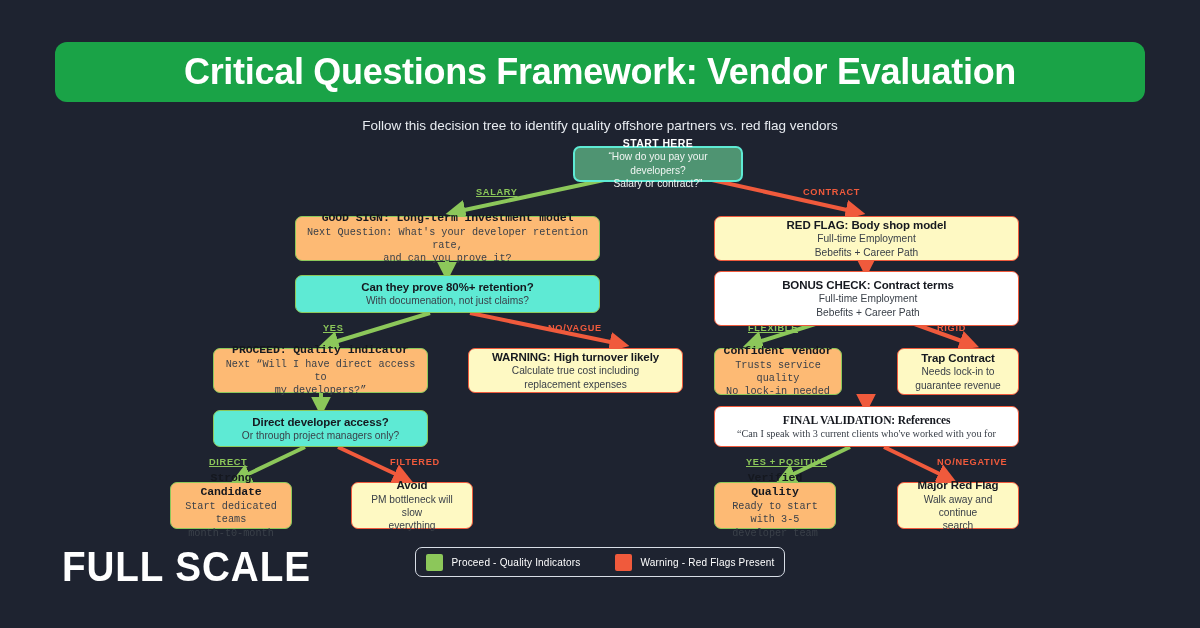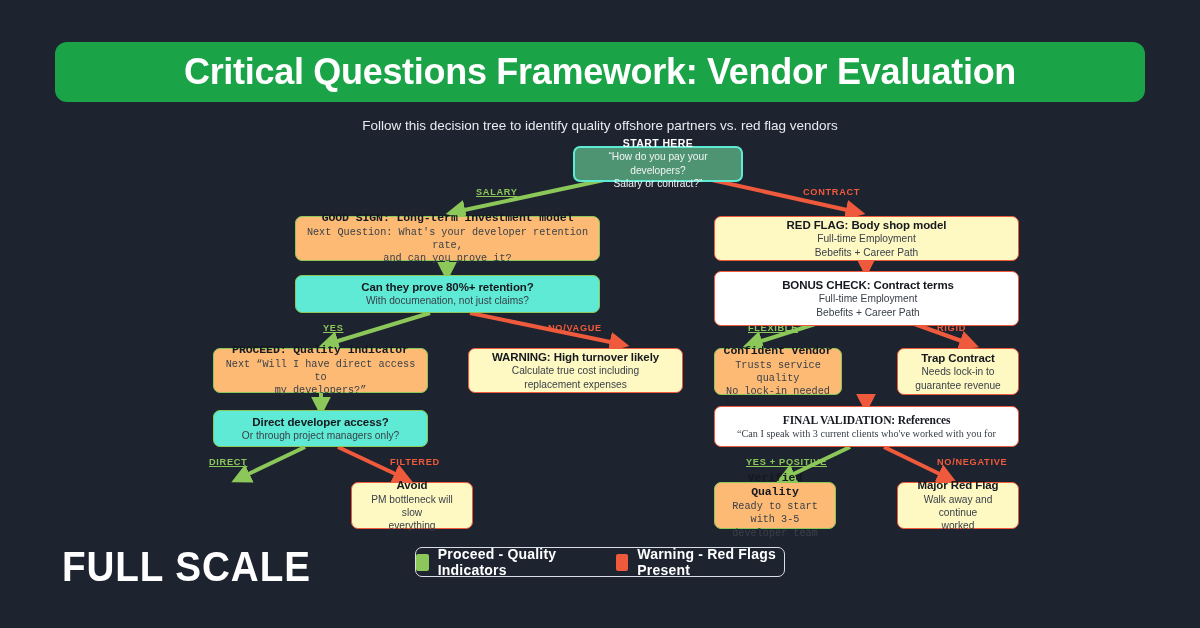--- a/index.html
+++ b/index.html
@@ -86,21 +86,21 @@
   
   .legend {
     position: absolute; left: 415px; top: 547px;
     width: 370px; height: 30px;
     border: 1.4px solid #d8dde6;
     border-radius: 7px;
     display: flex; align-items: center; justify-content: center; gap: 34px;
   }
   .legend-item { display: flex; align-items: center; gap: 9px; }
   .legend-swatch { width: 17px; height: 17px; border-radius: 2px; }
-  .legend-text { color: #ffffff; font-size: 14px; font-weight: bold; letter-spacing: .2px; }
+  .legend-text { color: #ffffff; font-size: 10px; font-weight: normal; letter-spacing: .2px; }
 </style>
 </head>
 <body style="background: rgb(30, 35, 48);">
 
 <div id="stage">
 
   <div class="header-bar">
     <div class="header-title">Critical Questions Framework: Vendor Evaluation</div>
   </div>
   <div class="subtitle">Follow this decision tree to identify quality offshore partners vs. red flag vendors</div>
@@ -208,37 +208,42 @@
   <div class="node q-green" style="left:213px; top:410px; width:215px; height:37px;">
     <div class="n-title">Direct developer access?</div>
     <div class="n-sub">Or through project managers only?</div>
   </div>
 
   <div class="node q-red" style="left:714px; top:406px; width:305px; height:41px;font-family:Liberation Serif, serif;">
     <div class="n-title">FINAL VALIDATION: References</div>
     <div class="n-sub">“Can I speak with 3 current clients who've worked with you for</div>
   </div>
 
+  <div class="node good" style="left:170px; top:482px; width:122px; height:47px;">
+    <div class="n-title">Strong Candidate</div>
+    <div class="n-sub">Start dedicated teams</div>
+    <div class="n-sub">month-t0-month</div>
+  </div>
 
   <div class="node bad" style="left:351px; top:482px; width:122px; height:47px;">
     <div class="n-title">Avoid</div>
     <div class="n-sub">PM bottleneck will slow</div>
     <div class="n-sub">everything</div>
   </div>
 
   <div class="node good" style="left:714px; top:482px; width:122px; height:47px;">
     <div class="n-title">Verified Quality</div>
     <div class="n-sub">Ready to start with 3-5</div>
     <div class="n-sub">developer team</div>
   </div>
 
   <div class="node bad" style="left:897px; top:482px; width:122px; height:47px;">
     <div class="n-title">Major Red Flag</div>
     <div class="n-sub">Walk away and continue</div>
-    <div class="n-sub">worked</div>
+    <div class="n-sub">search</div>
   </div>
 
   <div class="logo">FULL SCALE</div>
 
   <div class="legend">
     <div class="legend-item">
       <span class="legend-swatch" style="background: rgb(140, 199, 90);"></span>
       <span class="legend-text">Proceed - Quality Indicators</span>
     </div>
     <div class="legend-item">

